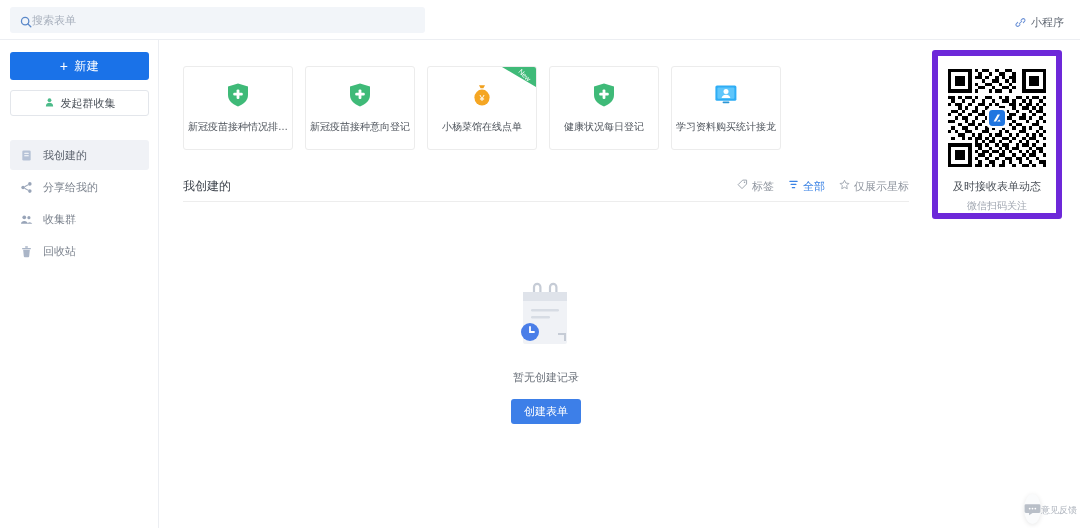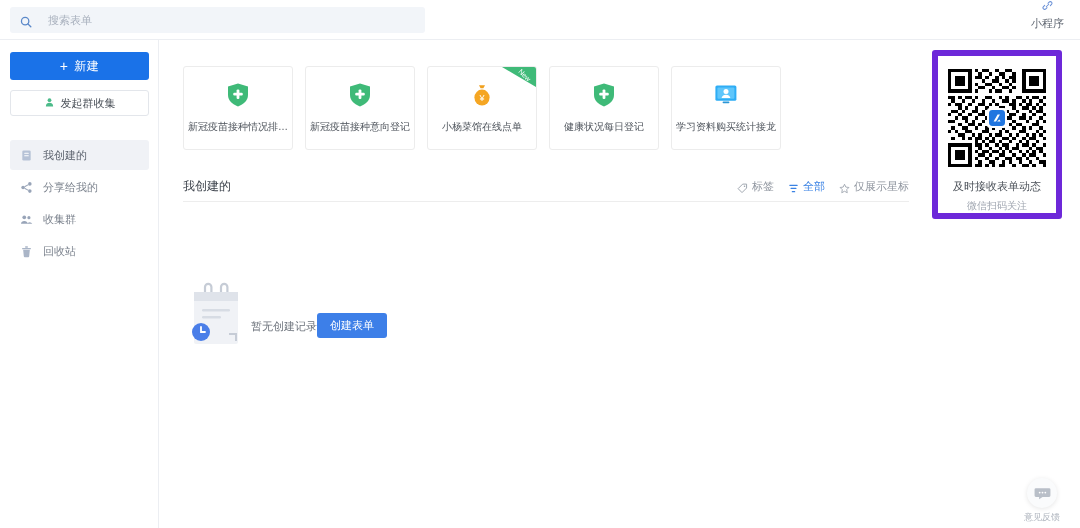--- a/index.html
+++ b/index.html
@@ -29,34 +29,34 @@
   .brand-name {
     font-size: 15px; font-weight: bold; color: #2b2b2b;
     letter-spacing: .5px; white-space: nowrap;
   }
   .search-wrap {
     margin-left: 10px;
     width: 415px; height: 26px;
     background: #f2f5f9;
     border-radius: 3px;
     display: flex; align-items: center;
-    padding: 0 10px; gap: 16px;
+    padding: 0 10px; gap: 0;
   }
   .search-icon { width: 12px; height: 12px; flex: 0 0 auto; }
   .search-input {
     border: 0; outline: 0; background: transparent;
     font-size: 11px; color: #6b7280;
     font-family: "Liberation Sans", sans-serif;
     width: 100%;
   }
   .search-input::placeholder { color: #a8b0bd; }
   .header-right {
     position: absolute; right: 16px; top: 0; height: 44px;
     display: flex; align-items: center; gap: 5px;
-    font-size: 11px; color: #5f6671; cursor: pointer; flex-direction: column;
+    font-size: 11px; color: #5f6671; cursor: pointer;
   }
   .link-icon { width: 11px; height: 11px; }
 
   
   .sidebar {
     position: absolute; top: 40px; left: 0;
     width: 159px; height: 488px;
     background: #ffffff;
     border-right: 1px solid #eceef2;
     padding: 12px 10px 0 10px;
@@ -143,31 +143,31 @@
   .section-head {
     margin-top: 22px;
     width: 726px;
     height: 30px;
     display: flex; align-items: center; justify-content: space-between;
     border-bottom: 1px solid #ededed;
   }
   .section-title { font-size: 12px; color: #3d434c; }
   .filters { display: flex; align-items: center; gap: 14px; }
   .filter {
-    display: flex; align-items: flex-end; gap: 4px;
+    display: flex; align-items: flex-start; gap: 4px;
     font-size: 11px; color: #8d939d; cursor: pointer;
   }
   .filter.accent { color: #3a82e4; }
   .filter-icon { width: 11px; height: 11px; }
 
   
   .empty {
     width: 726px;
     margin-top: 80px;
-    display: flex; flex-direction: row; align-items: center;
+    display: flex; flex-direction: column; align-items: center;
   }
   .empty-art { width: 68px; height: 72px; }
   .empty-text { margin-top: 16px; font-size: 11px; color: #6e747d; }
   .btn-create {
     margin-top: 14px;
     width: 70px; height: 25px;
     background: #3d7fe8; color: #fff;
     border: 0; border-radius: 3px;
     font-size: 11px; cursor: pointer;
     font-family: "Liberation Sans", sans-serif;
@@ -193,21 +193,21 @@
     background: #fff; border-radius: 3px;
     display: flex; align-items: center; justify-content: center;
   }
   .qr-title { margin-top: 12px; font-size: 11px; color: #4b5159; }
   .qr-sub { margin-top: 5px; font-size: 10px; color: #a2a8b2; }
 
   
   .float-fb {
     position: absolute; right: 20px; bottom: 4px;
     width: 36px;
-    display: flex; flex-direction: column; align-items: center;
+    display: flex; flex-direction: row; align-items: center;
     cursor: pointer;
   }
   .fb-circle {
     width: 30px; height: 30px; border-radius: 50%;
     background: #fafbfc;
     box-shadow: 0 1px 5px rgba(0,0,0,.10);
     display: flex; align-items: center; justify-content: center;
   }
   .fb-label { margin-top: 3px; font-size: 9px; color: #aeb4bd; white-space: nowrap; }
 </style>

